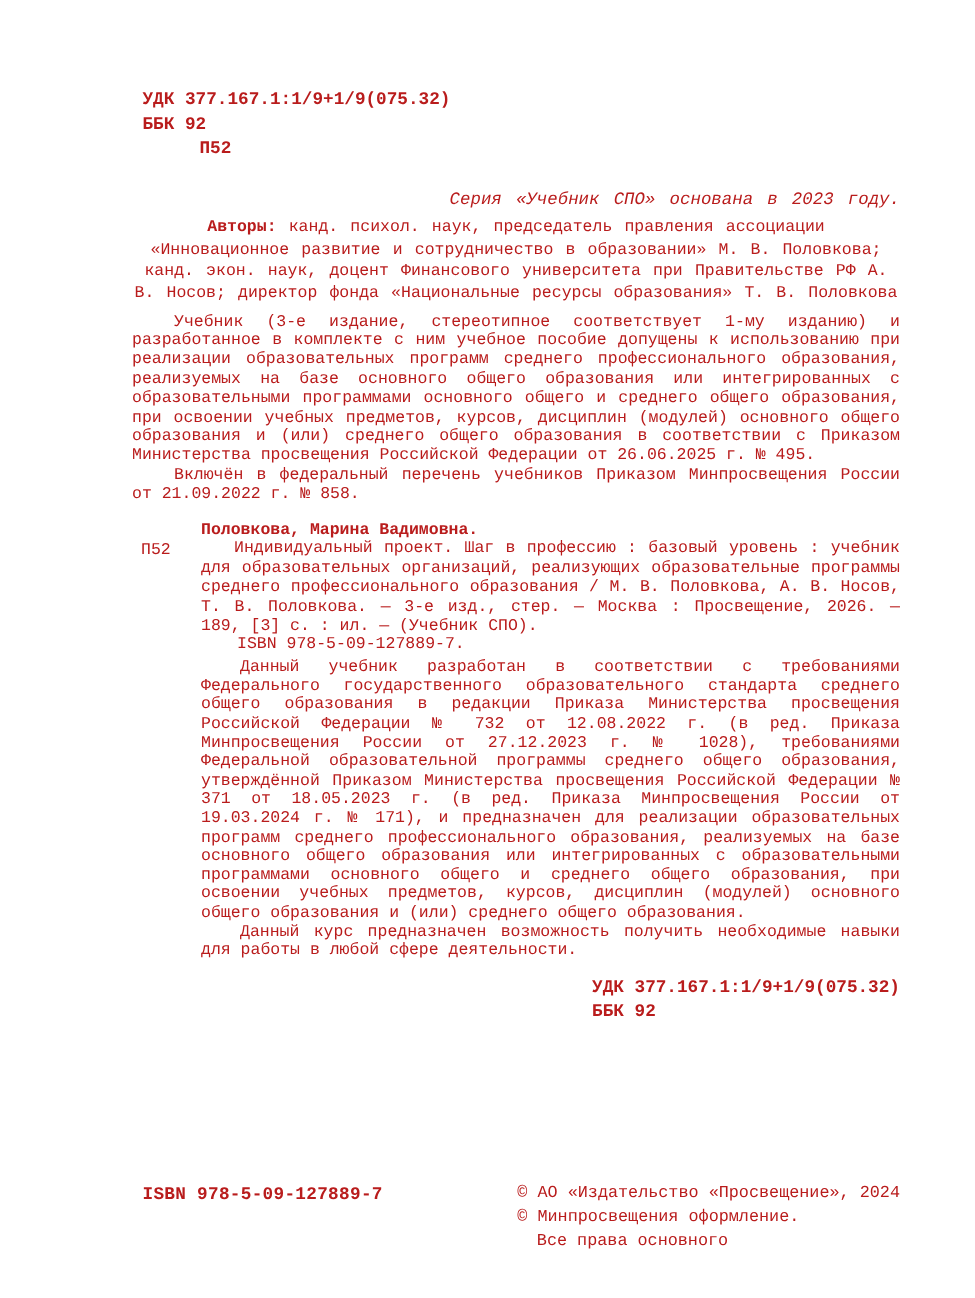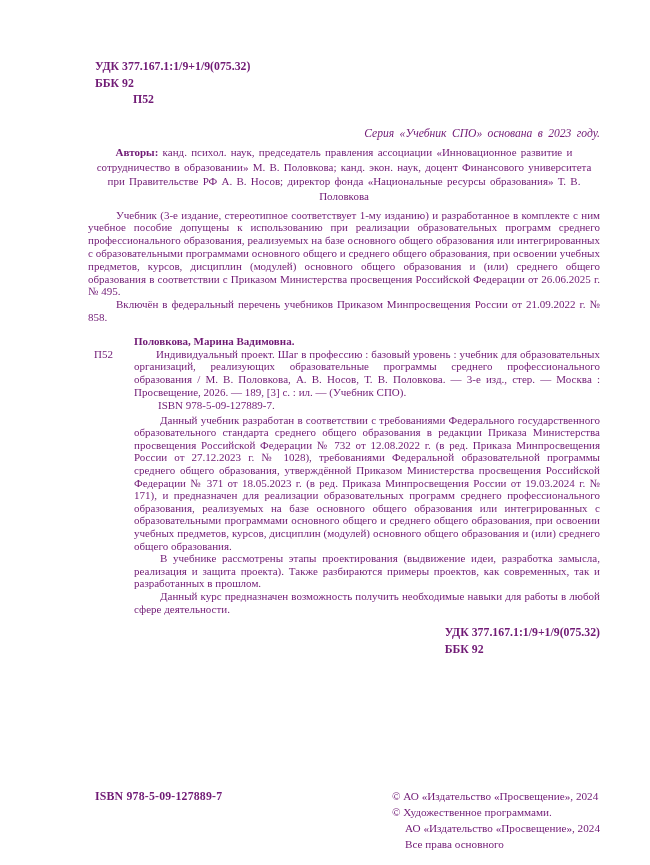--- a/index.html
+++ b/index.html
@@ -1,22 +1,22 @@
 <!DOCTYPE html>
 <html lang="ru"><head>
 <meta charset="utf-8">
 <style>
   html, body { margin: 0; padding: 0; background: #ffffff; }
   .page {
     position: relative;
     width: 650px;
     height: 865px;
     background: #ffffff;
-    color: #701a75;
-    font-family: Liberation Serif, serif;
+    color: #b91c1c;
+    font-family: Liberation Mono, monospace;
     overflow: hidden;
   }
   .text-block {
     position: absolute;
     left: 88px;
     top: 58px;
     width: 512px;
     font-size: 11px;
     line-height: 12.8px;
   }
@@ -126,33 +126,31 @@
 
     <p class="para approval-1">Учебник (3-е издание, стереотипное соответствует 1-му изданию) и разработанное в комплекте с ним учебное пособие допущены к использованию при реализации образовательных программ среднего профессионального образования, реализуемых на базе основного общего образования или интегрированных с образовательными программами основного общего и среднего общего образования, при освоении учебных предметов, курсов, дисциплин (модулей) основного общего образования и (или) среднего общего образования в соответствии с Приказом Министерства просвещения Российской Федерации от 26.06.2025 г. № 495.</p>
     <p class="para">Включён в федеральный перечень учебников Приказом Минпросвещения России от 21.09.2022 г. № 858.</p>
 
     <div class="card">
       <div class="card-code">П52</div>
       <div class="card-heading">Половкова, Марина Вадимовна.</div>
       <p class="card-desc">Индивидуальный проект. Шаг в профессию : базовый уровень : учебник для образовательных организаций, реализующих образовательные программы среднего профессионального образования / М. В. Половкова, А. В. Носов, Т. В. Половкова. — 3-е изд., стер. — Москва : Просвещение, 2026. — 189, [3] с. : ил. — (Учебник СПО).</p>
       <div class="card-isbn">ISBN 978-5-09-127889-7.</div>
       <p class="annot annot-first">Данный учебник разработан в соответствии с требованиями Федерального государственного образовательного стандарта среднего общего образования в редакции Приказа Министерства просвещения Российской Федерации № 732 от 12.08.2022 г. (в ред. Приказа Минпросвещения России от 27.12.2023 г. № 1028), требованиями Федеральной образовательной программы среднего общего образования, утверждённой Приказом Министерства просвещения Российской Федерации № 371 от 18.05.2023 г. (в ред. Приказа Минпросвещения России от 19.03.2024 г. № 171), и предназначен для реализации образовательных программ среднего профессионального образования, реализуемых на базе основного общего образования или интегрированных с образовательными программами основного общего и среднего общего образования, при освоении учебных предметов, курсов, дисциплин (модулей) основного общего образования и (или) среднего общего образования.</p>
-      <p class="annot">В учебнике рассмотрены этапы проектирования (выдвижение идеи, разработка замысла, реализация и защита проекта). Также разбираются примеры проектов, как современных, так и разработанных в прошлом.</p>
       <p class="annot">Данный курс предназначен возможность получить необходимые навыки для работы в любой сфере деятельности.</p>
     </div>
 
     <div class="codes-bottom">
       <div>УДК 377.167.1:1/9+1/9(075.32)</div>
       <div>ББК 92</div>
     </div>
 
   </div>
 
   <div class="bottom-row">
     <div class="isbn-bottom">ISBN 978-5-09-127889-7</div>
     <div class="copyright">
       <div>© АО «Издательство «Просвещение», 2024</div>
-      <div>© Художественное программами.</div>
-      <div class="cont">АО «Издательство «Просвещение», 2024</div>
+      <div>© Минпросвещения оформление.</div>
       <div class="cont">Все права основного</div>
     </div>
   </div>
 </div>
 
 </body></html>

